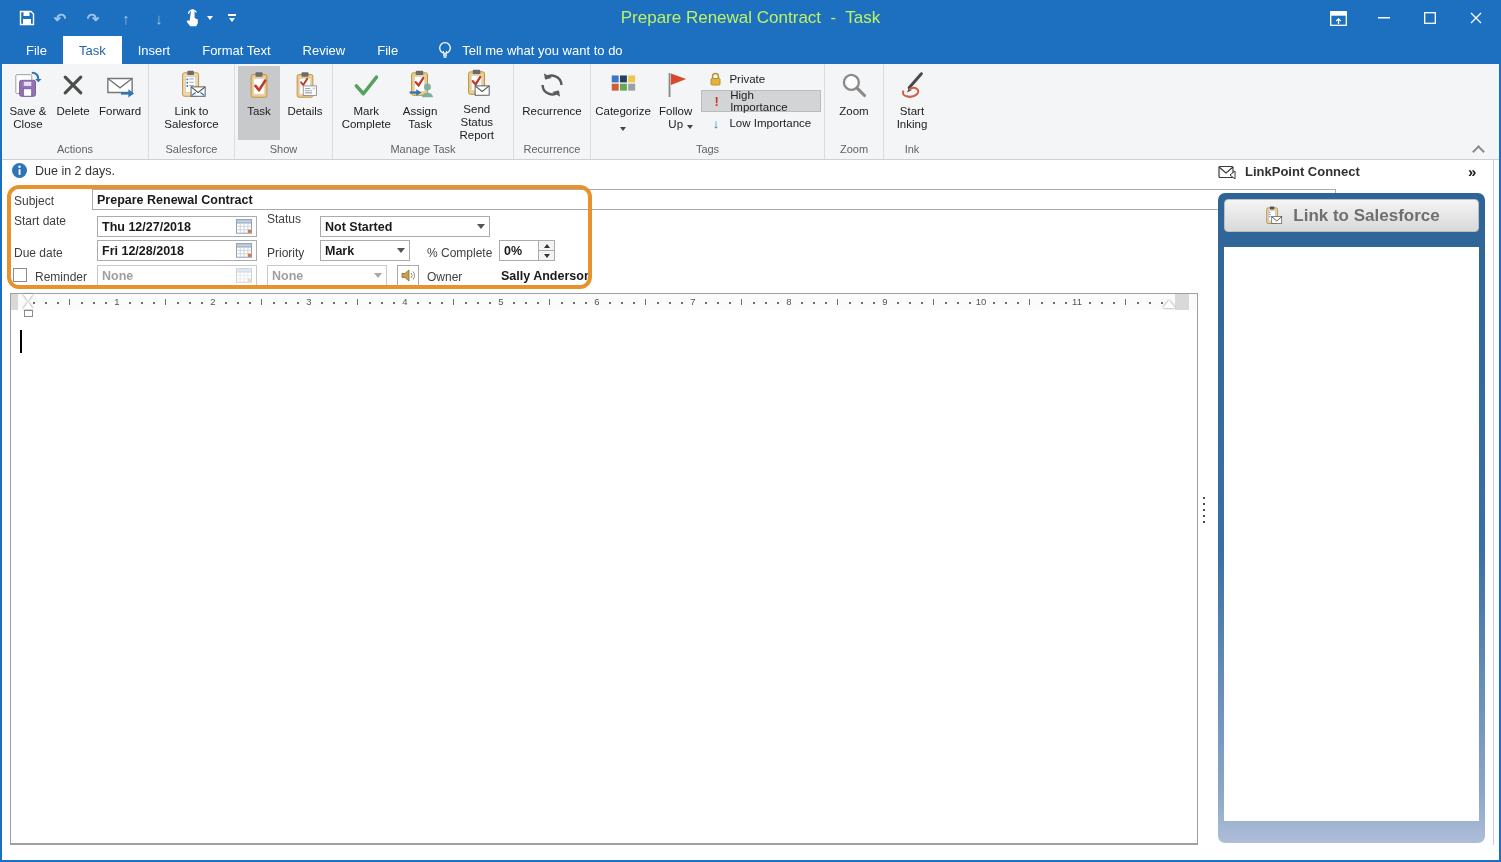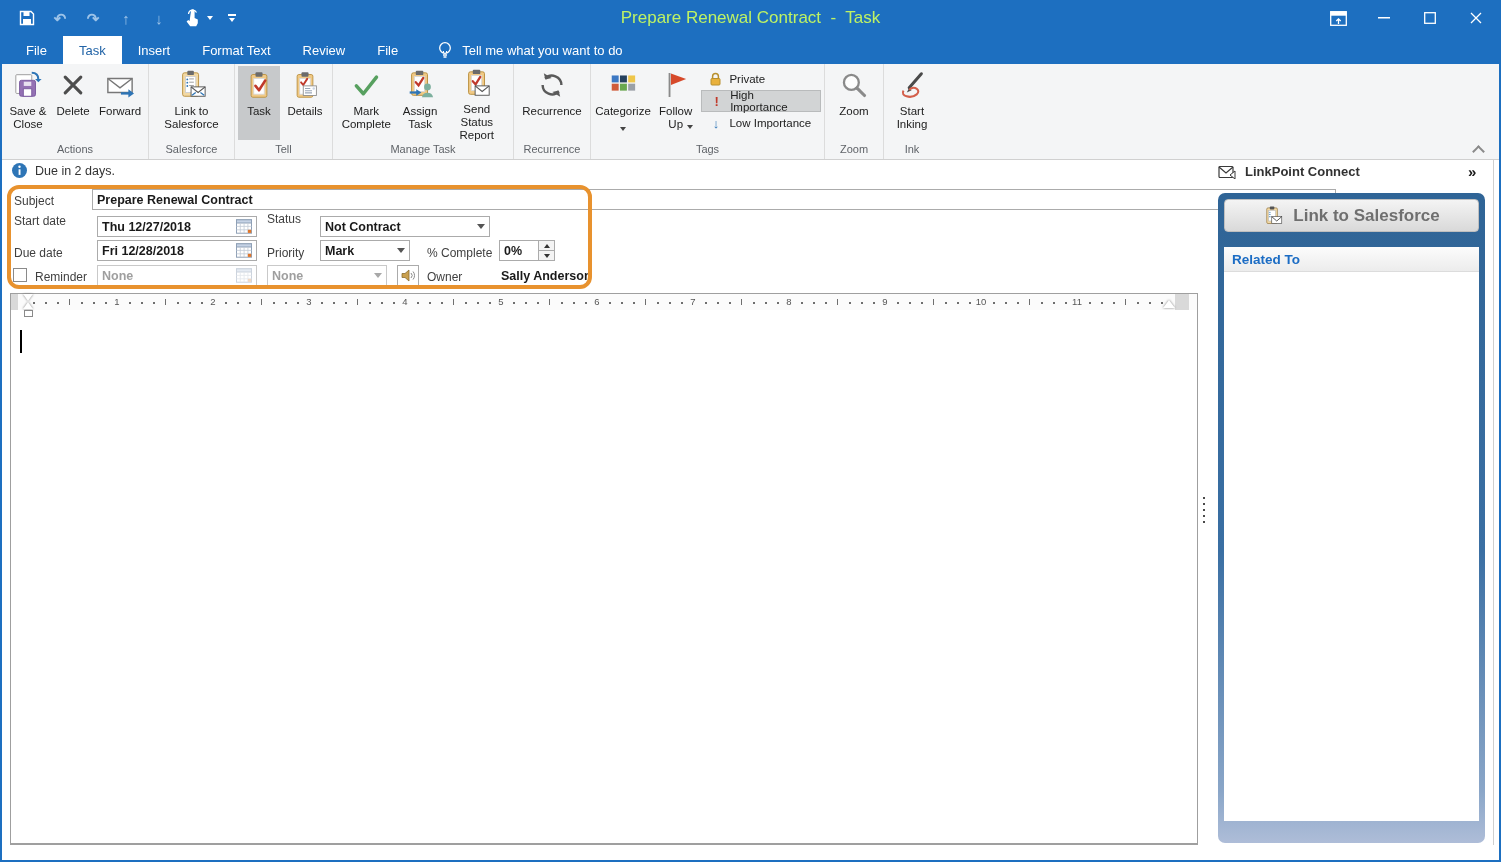--- a/index.html
+++ b/index.html
@@ -256,21 +256,21 @@
                 <rect x="10" y="8.5" width="12" height="18" fill="#fff" stroke="#d8d8d8"></rect>
                 <path d="M11.5 13 l2.5 3 l4.5 -7" fill="none" stroke="#c0392b" stroke-width="2.2" stroke-linecap="round"></path>
                 <rect x="14" y="17" width="15" height="11" fill="#fff" stroke="#8a8a8a"></rect>
                 <path d="M16 20 h6 M16 22.5 h8 M16 25 h8" stroke="#9aa7b8" stroke-width="1.2"></path>
                 <circle cx="26" cy="20" r="1.4" fill="#c8d4e4"></circle>
               </svg>
           </span>
           <span>Details</span>
         </div>
       </div>
-      <div class="rgroup-label">Tell</div>
+      <div class="rgroup-label">Show</div>
     </div>
 
     <div class="rgroup" style="width:181px">
       <div class="rgroup-buttons">
         <div class="bigbtn" style="width:62px">
           <span class="bicon">
             <svg width="28" height="28" viewBox="0 0 32 32">
                 <path d="M5 17 l8 9 l15 -19" fill="none" stroke="#57a05f" stroke-width="4" stroke-linecap="round" stroke-linejoin="round"></path>
               </svg>
           </span>
@@ -431,21 +431,21 @@
       <svg width="16" height="15" viewBox="0 0 16 15">
           <rect x="0.5" y="0.8" width="15" height="13.4" fill="#fff" stroke="#8fa0b6"></rect>
           <rect x="0.5" y="0.8" width="15" height="3.2" fill="#c6d3e6" stroke="#8fa0b6"></rect>
           <path d="M4.3 4 v10 M8.1 4 v10 M11.9 4 v10 M0.5 7.4 h15 M0.5 10.8 h15" stroke="#c3cbd6" stroke-width="0.8"></path>
           <rect x="11.9" y="10.8" width="3.3" height="3.1" fill="#e0762a"></rect>
         </svg>
     </span>
   </div>
   <span class="flabel" style="left:265px; top:212px">Status</span>
   <div class="fld" style="left:318px; top:216px; width:170px">
-    <span>Not Contract</span>
+    <span>Not Started</span>
     <span class="sel-caret"></span>
   </div>
 
   <span class="flabel" style="left:12px; top:246px">Due date</span>
   <div class="fld" style="left:95px; top:240px; width:160px">
     <span>Fri 12/28/2018</span>
     <span class="cal">
       <svg width="16" height="15" viewBox="0 0 16 15">
           <rect x="0.5" y="0.8" width="15" height="13.4" fill="#fff" stroke="#8fa0b6"></rect>
           <rect x="0.5" y="0.8" width="15" height="3.2" fill="#c6d3e6" stroke="#8fa0b6"></rect>
@@ -631,21 +631,20 @@
             <circle cx="11" cy="10" r="1" fill="#2e75b6"></circle>
             <circle cx="11" cy="13.5" r="1" fill="#2e75b6"></circle>
             <circle cx="11" cy="17" r="1" fill="#2e75b6"></circle>
             <rect x="14" y="17" width="16" height="11" fill="#fff" stroke="#444"></rect>
             <path d="M14 17 L22 24 L30 17" fill="none" stroke="#444" stroke-width="1.4"></path>
           </svg>
       </span>
       <span>Link to Salesforce</span>
     </div>
     <div class="lp-content">
-      <div class="related-bar">Related To</div>
     </div>
   </div>
   <span class="panel-edge"></span>
   <div class="splitter">
       <i></i>
       <i></i>
       <i></i>
       <i></i>
       <i></i>
     </div>

